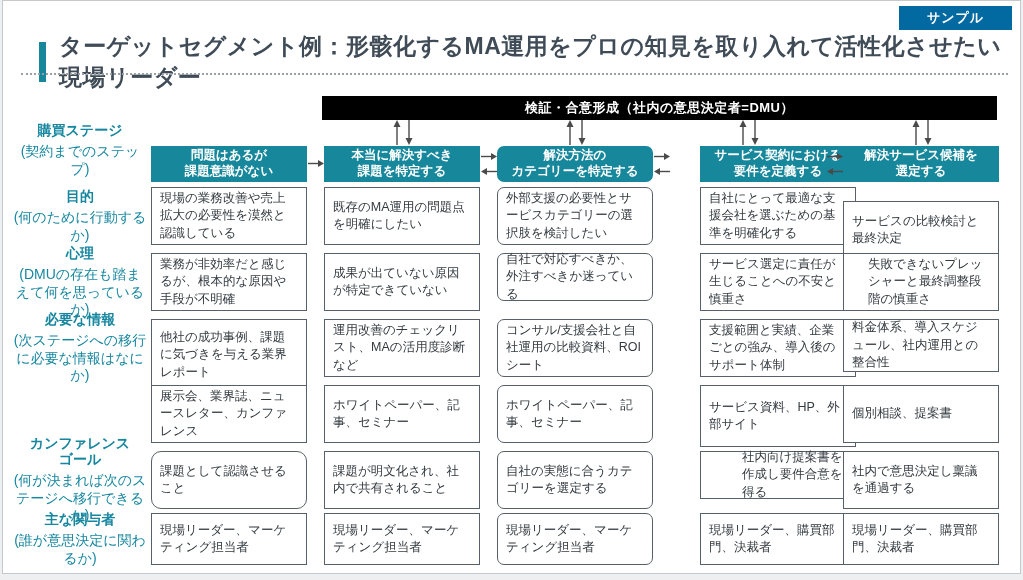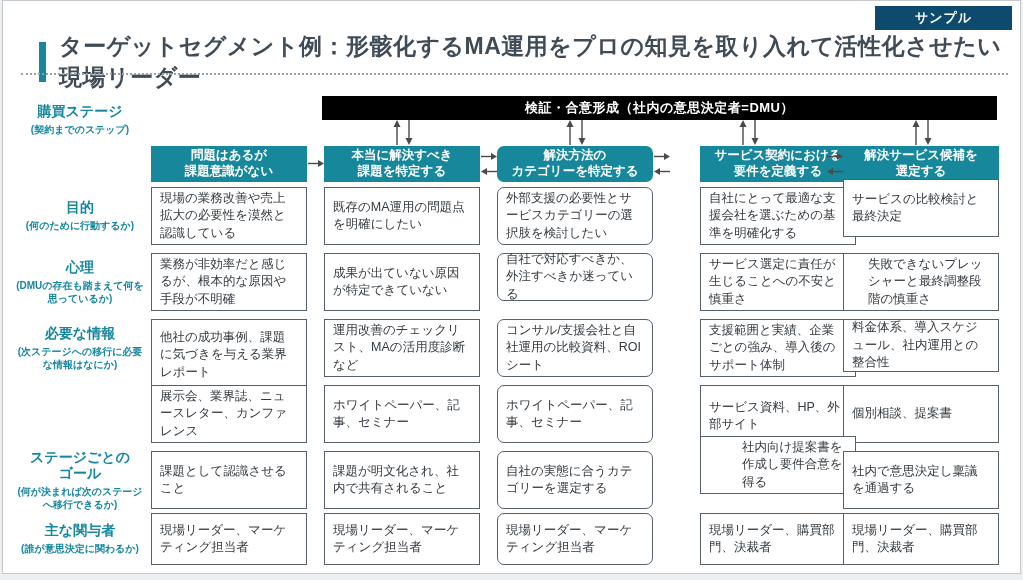--- a/index.html
+++ b/index.html
@@ -12,22 +12,22 @@
   }
   .page {
     position: absolute;
     left: 2px; top: 0; width: 1019px; height: 574px;
     background: #ffffff;
     border: 1px solid #c6c9cc;
   }
   
   .badge {
     position: absolute; top: 5px; right: 8px;
-    width: 137px; height: 24px;
-    background: #0c4a6e;
+    width: 113px; height: 24px;
+    background: #0369a1;
     color: #ffffff; font-weight: bold; font-size: 13px;
     display: flex; align-items: center; justify-content: center;
     letter-spacing: 1px;
   }
   .title-wrap {
     position: absolute; left: 36px; top: 30px;
     display: flex; align-items: center;
   }
   .title-bar {
     width: 8px; height: 40px; background: #17879B; margin-right: 13px;
@@ -52,21 +52,21 @@
     background: #17879B; color: #ffffff; font-weight: bold; font-size: 12.5px;
     display: flex; align-items: center; justify-content: center;
     text-align: center; white-space: pre-line; line-height: 1.25;
   }
   .row-label {
     position: absolute; left: 10px; width: 134px;
     display: flex; flex-direction: column; align-items: center; justify-content: center;
     text-align: center; color: #1787A0;
   }
   .row-label .main { font-size: 14px; font-weight: bold; line-height: 1.15; white-space: pre-line; }
-  .row-label .sub  { font-size: 10px; font-weight: bold; line-height: 1.25; margin-top: 5px; }
+  .row-label .sub  { font-size: 14px; font-weight: normal; line-height: 1.25; margin-top: 5px; }
   .cell {
     position: absolute; width: 156px;
     background: #ffffff; border: 1.5px solid #56606B;
     color: #333a40; font-size: 12.5px; line-height: 1.4;
     display: flex; align-items: center;
     padding: 4px 8px;
   }
   .arrow { position: absolute; }
   
   .c0 { left: 148px; } .c1 { left: 321px; } .c2 { left: 494px; border-radius: 7px; } .c3 { left: 667px; margin-left: 30px; } .c4 { left: 840px; }
@@ -82,21 +82,21 @@
     <div class="title-bar"></div>
     <div class="page-title">ターゲットセグメント例：形骸化するMA運用をプロの知見を取り入れて活性化させたい現場リーダー</div>
   </div>
 
   <div class="dotted-sep"></div>
 
   <div class="matrix">
 
     <div class="banner">検証・合意形成（社内の意思決定者=DMU）</div>
 
-    <div class="row-label" style="top:94px; height:50px;">
+    <div class="row-label" style="top:124px; height:50px;">
       <div class="main">購買ステージ</div>
       <div class="sub">(契約までのステップ)</div>
     </div>
 
     <div class="stage-head c0">問題はあるが
 課題意識がない</div>
     <div class="stage-head c1">本当に解決すべき
 課題を特定する</div>
     <div class="stage-head c2">解決方法の
 カテゴリーを特定する</div>
@@ -171,21 +171,21 @@
       </svg>
 
     <div class="row-label" style="top:186px; height:58px;">
       <div class="main">目的</div>
       <div class="sub">(何のために行動するか)</div>
     </div>
     <div class="cell c0" style="top:186px; height:58px;">現場の業務改善や売上拡大の必要性を漠然と認識している</div>
     <div class="cell c1" style="top:186px; height:58px;">既存のMA運用の問題点を明確にしたい</div>
     <div class="cell c2" style="top:186px; height:58px;">外部支援の必要性とサービスカテゴリーの選択肢を検討したい</div>
     <div class="cell c3" style="top:186px; height:58px;">自社にとって最適な支援会社を選ぶための基準を明確化する</div>
-    <div class="cell c4" style="top:178px; height:58px;">サービスの比較検討と最終決定</div>
+    <div class="cell c4" style="top:200px; height:58px;">サービスの比較検討と最終決定</div>
 
     <div class="row-label" style="top:252px; height:58px;">
       <div class="main">心理</div>
       <div class="sub">(DMUの存在も踏まえて何を思っているか)</div>
     </div>
     <div class="cell c0" style="top:252px; height:58px;">業務が非効率だと感じるが、根本的な原因や手段が不明確</div>
     <div class="cell c1" style="top:252px; height:58px;">成果が出ていない原因が特定できていない</div>
     <div class="cell c2" style="top:252px; height:48px;">自社で対応すべきか、外注すべきか迷っている</div>
     <div class="cell c3" style="top:252px; height:58px;">サービス選定に責任が生じることへの不安と慎重さ</div>
     <div class="cell c4" style="top:252px; height:58px;padding-left:24px;">失敗できないプレッシャーと最終調整段階の慎重さ</div>
@@ -200,28 +200,28 @@
     <div class="cell c3" style="top:318px; height:58px;">支援範囲と実績、企業ごとの強み、導入後のサポート体制</div>
     <div class="cell c4" style="top:318px; height:53px;">料金体系、導入スケジュール、社内運用との整合性</div>
 
     <div class="cell c0" style="top:384px; height:58px;">展示会、業界誌、ニュースレター、カンファレンス</div>
     <div class="cell c1" style="top:384px; height:58px;">ホワイトペーパー、記事、セミナー</div>
     <div class="cell c2" style="top:384px; height:58px;">ホワイトペーパー、記事、セミナー</div>
     <div class="cell c3" style="top:384px; height:62px;">サービス資料、HP、外部サイト</div>
     <div class="cell c4" style="top:384px; height:58px;">個別相談、提案書</div>
 
     <div class="row-label" style="top:450px; height:58px;">
-      <div class="main">ステージごとの
+      <div class="main">カンファレンス
 ゴール</div>
       <div class="sub">(何が決まれば次のステージへ移行できるか)</div>
     </div>
-    <div class="cell c0" style="top:450px; height:58px;">課題として認識させること</div>
+    <div class="cell c0" style="top:450px; height:58px;border-radius:10px;">課題として認識させること</div>
     <div class="cell c1" style="top:450px; height:58px;">課題が明文化され、社内で共有されること</div>
     <div class="cell c2" style="top:450px; height:58px;">自社の実態に合うカテゴリーを選定する</div>
-    <div class="cell c3" style="top:435px; height:58px;padding-left:41px;">社内向け提案書を作成し要件合意を得る</div>
+    <div class="cell c3" style="top:450px; height:48px;padding-left:41px;">社内向け提案書を作成し要件合意を得る</div>
     <div class="cell c4" style="top:450px; height:58px;">社内で意思決定し稟議を通過する</div>
 
     <div class="row-label" style="top:512px; height:52px;">
       <div class="main">主な関与者</div>
       <div class="sub">(誰が意思決定に関わるか)</div>
     </div>
     <div class="cell c0" style="top:512px; height:52px;">現場リーダー、マーケティング担当者</div>
     <div class="cell c1" style="top:512px; height:52px;">現場リーダー、マーケティング担当者</div>
     <div class="cell c2" style="top:512px; height:52px;">現場リーダー、マーケティング担当者</div>
     <div class="cell c3" style="top:512px; height:52px;">現場リーダー、購買部門、決裁者</div>

